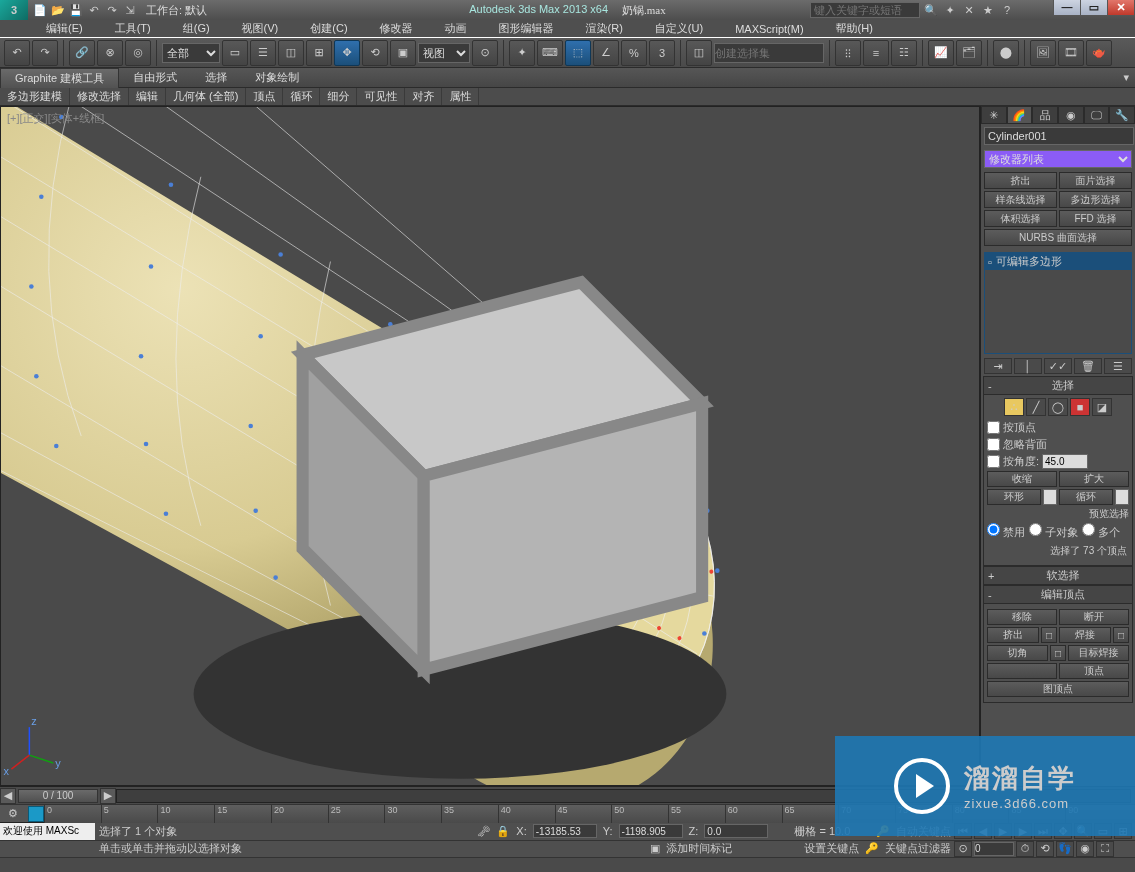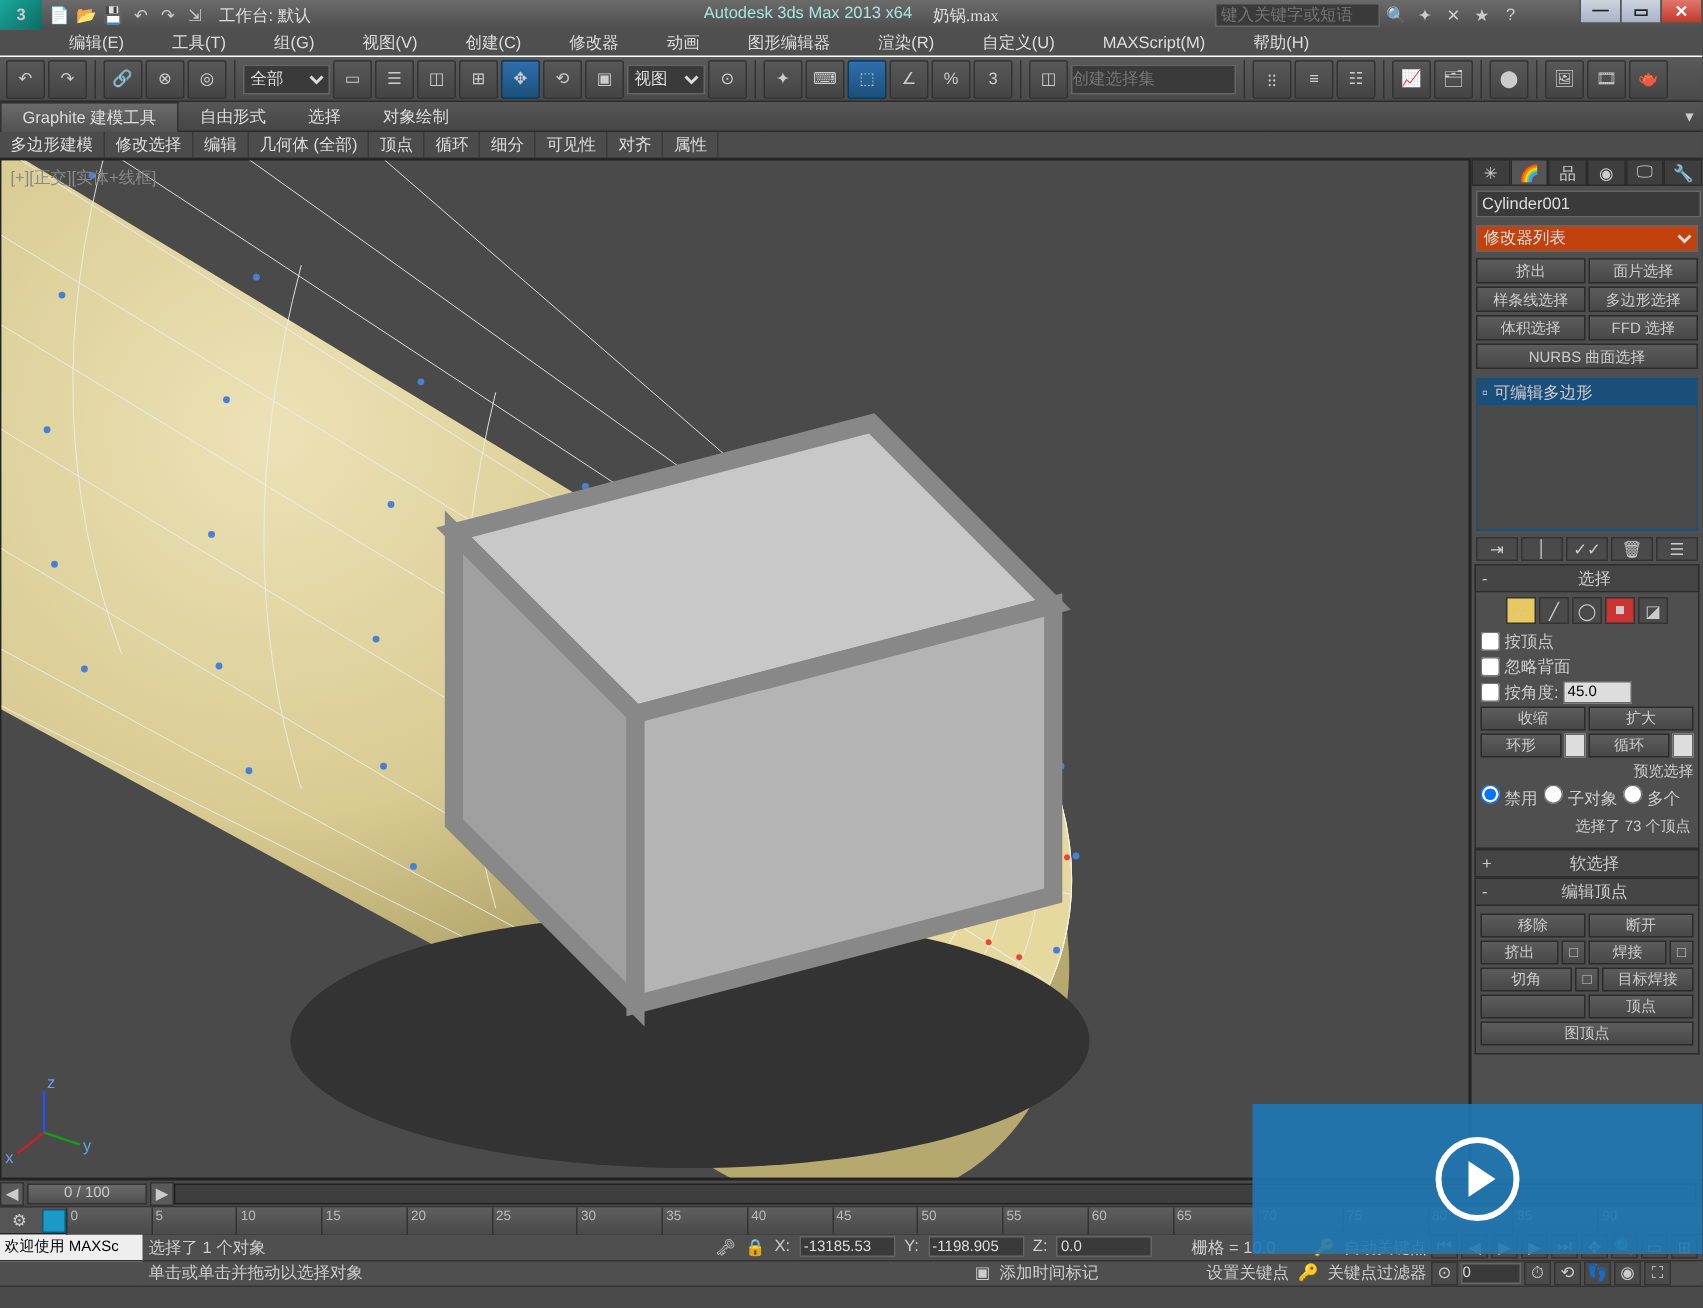--- a/index.html
+++ b/index.html
@@ -50,21 +50,21 @@
 .viewport svg { width:100%; height:100%; }
 .viewcube { position:absolute; top:30px; right:30px; width:56px; height:56px; }
 
 
 .cmdpanel { width:155px; background:#4f4f4f; border-left:1px solid #222; display:flex; flex-direction:column; overflow:hidden; }
 .cmdpanel .tabs { height:18px; display:flex; background:#3e3e3e; }
 .cmdpanel .tabs .t { flex:1; display:flex; align-items:center; justify-content:center; border:1px solid #2b2b2b; }
 .cmdpanel .tabs .t.active { background:#555; }
 .cmdpanel .namefield { display:flex; margin:3px; gap:2px; }
 .cmdpanel .namefield input { flex:1; background:#3a3a3a; border:1px solid #666; color:#ddd; height:18px; padding:0 3px; }
-.cmdpanel select.modlist { margin:2px 3px; background:#c2410c; border:1px solid #666; color:#ddd; height:18px; }
+.cmdpanel select.modlist { margin:2px 3px; background:#8b5cf6; border:1px solid #666; color:#ddd; height:18px; }
 .cmdpanel .btngrid { margin:2px 3px; }
 .cmdpanel .btngrid .row { display:flex; gap:2px; margin-bottom:2px; }
 .cmdpanel .btngrid .b { flex:1; height:17px; background:linear-gradient(#5c5c5c,#484848); border:1px solid #2b2b2b; display:flex; align-items:center; justify-content:center; font-size:10px; }
 .cmdpanel .stack { margin:2px 3px; height:102px; background:#4a4a4a; border:1px solid #1b4f7a; }
 .cmdpanel .stack .item { background:#1b4f7a; color:#fff; padding:1px 3px; display:flex; align-items:center; }
 .cmdpanel .stackbtns { display:flex; gap:2px; margin:2px 3px; }
 .cmdpanel .stackbtns .b { flex:1; height:16px; background:#4a4a4a; border:1px solid #333; display:flex; align-items:center; justify-content:center; }
 .cmdpanel .rollout { margin:0 2px; }
 .cmdpanel .rollhdr { background:#454545; border:1px solid #2b2b2b; padding:1px 4px; display:flex; align-items:center; font-size:11px; }
 .cmdpanel .rollhdr .pm { width:10px; }
@@ -655,13 +655,17 @@
       <div class="b">⟲</div>
       <div class="b">👣</div>
       <div class="b">◉</div>
       <div class="b">⛶</div>
     </div>
   </div>
 </div>
 
 <div class="watermark">
   <div class="play"></div>
+  <div class="txt">
+    <div class="big">溜溜自学</div>
+    <div class="small">zixue.3d66.com</div>
+  </div>
 </div>
 
 </body></html>

